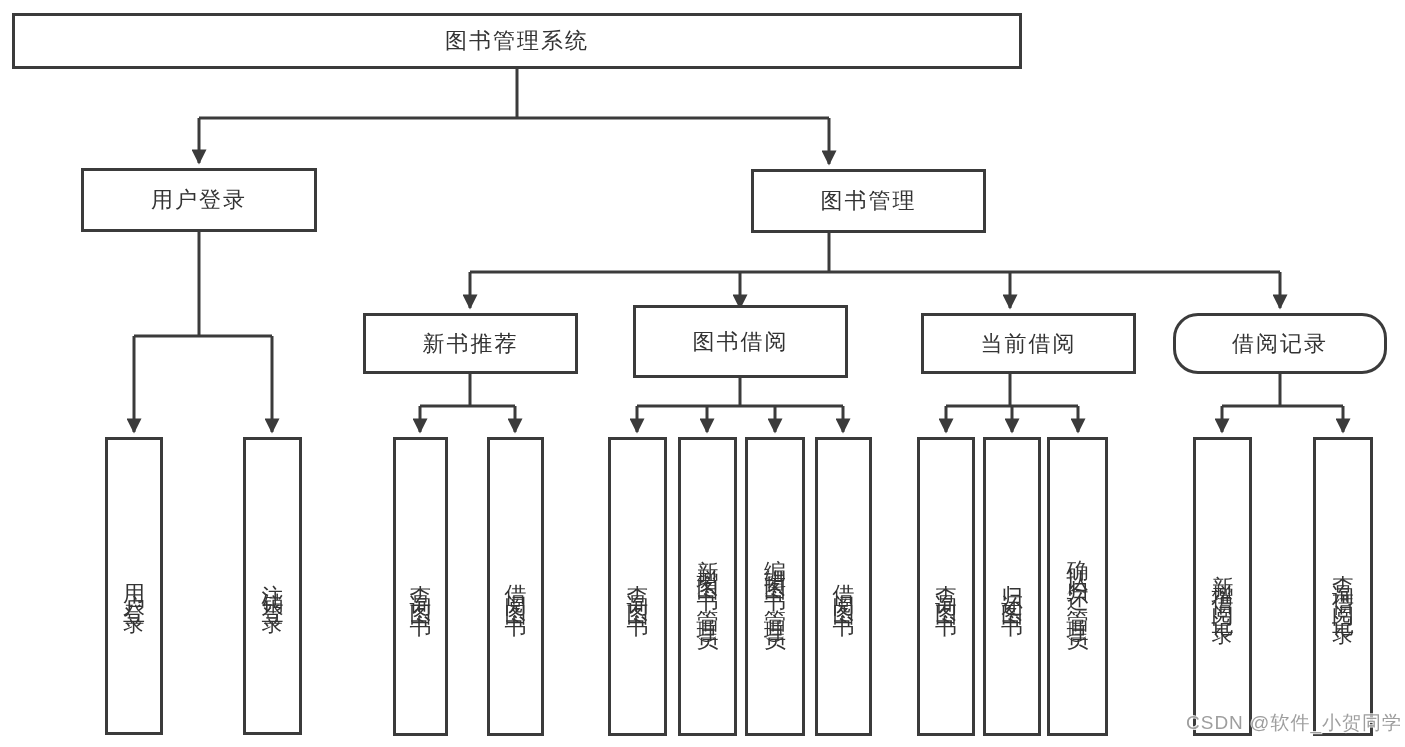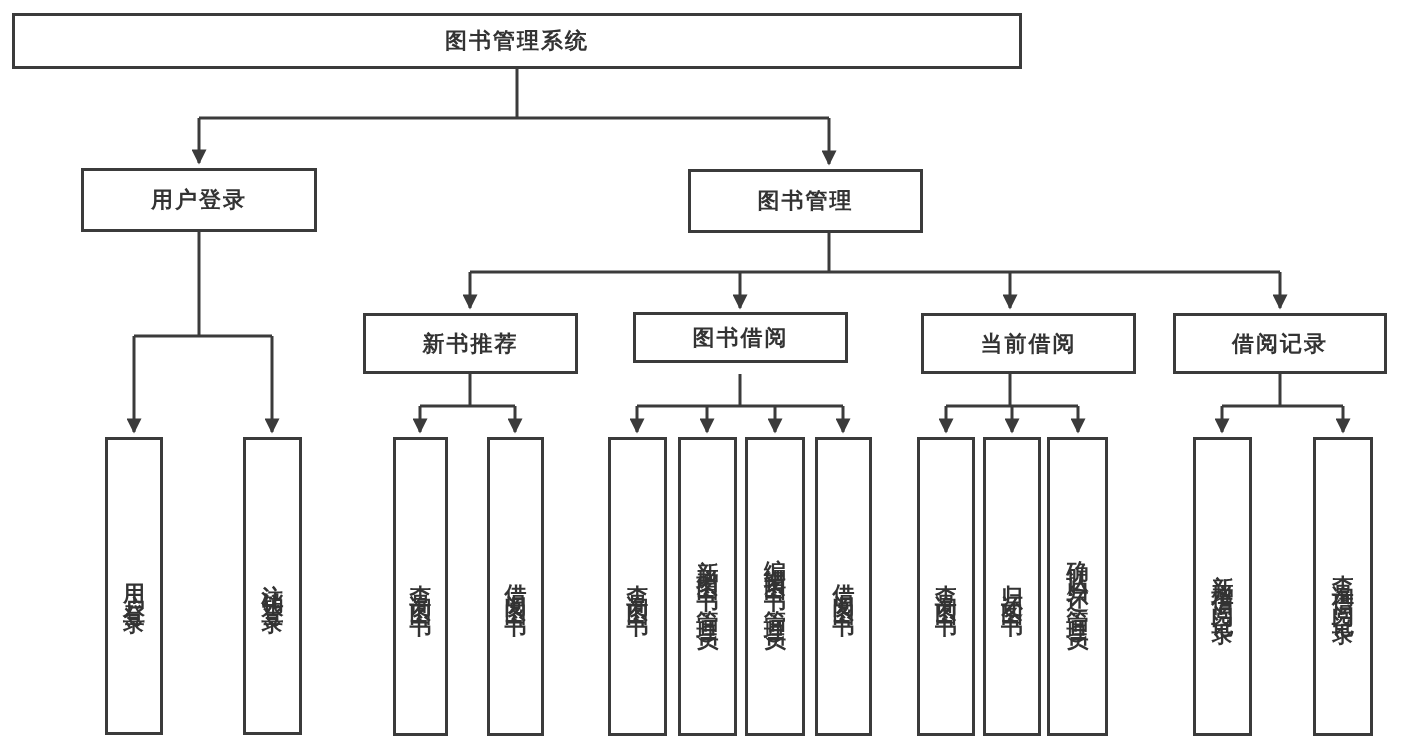--- a/index.html
+++ b/index.html
@@ -9,21 +9,21 @@
     --color-watermark:#9e9e9e;
     --color-background:#ffffff;
   }
   *{box-sizing:border-box;margin:0;padding:0;}
   html,body{background:var(--color-background);}
   body{
     width:1405px;height:747px;position:relative;overflow:hidden;
     font-family:"Liberation Sans","DejaVu Sans",sans-serif;
     color:var(--color-text);
   }
-  .stage{position:absolute;left:0;top:0;width:1405px;height:747px;font-weight:bold;}
+  .stage{position:absolute;left:0;top:0;width:1405px;height:747px;}
   svg.edges{position:absolute;left:0;top:0;color:var(--color-line);}
   .node{
     position:absolute;background:#fff;
     border:3px solid var(--color-line);
     display:flex;align-items:center;justify-content:center;
     color:var(--color-text);
   }
   .hnode{font-size:22px;letter-spacing:2px;white-space:nowrap;}
   .vnode .vtext{
     writing-mode:vertical-rl;text-orientation:mixed;
@@ -104,34 +104,34 @@
     </g>
   </svg>
 
   <div class="node hnode" style="left:12px;top:13px;width:1010px;height:56px;">
     <span>图书管理系统</span>
   </div>
 
   <div class="node hnode" style="left:81px;top:168px;width:236px;height:64px;">
     <span>用户登录</span>
   </div>
-  <div class="node hnode" style="left:688px;top:169px;width:235px;height:64px;text-align:right;">
+  <div class="node hnode" style="left:751px;top:169px;width:235px;height:64px;text-align:right;">
     <span>图书管理</span>
   </div>
 
   <div class="node hnode" style="left:363px;top:313px;width:215px;height:61px;align-items:center;">
     <span>新书推荐</span>
   </div>
-  <div class="node hnode" style="left:633px;top:312px;width:215px;height:51px;">
+  <div class="node hnode" style="left:633px;top:305px;width:215px;height:73px;">
     <span>图书借阅</span>
   </div>
   <div class="node hnode" style="left:903px;top:313px;width:215px;height:61px;margin-left:18px;">
     <span>当前借阅</span>
   </div>
-  <div class="node hnode" style="left:1173px;top:313px;width:214px;height:61px;">
+  <div class="node hnode" style="left:1173px;top:313px;width:214px;height:61px;border-radius:25px;">
     <span>借阅记录</span>
   </div>
 
   <div class="node vnode" style="left:105px;top:437px;width:58px;height:298px;">
     <span class="vtext">用户登录</span>
   </div>
   <div class="node vnode" style="left:243px;top:437px;width:59px;height:298px;">
     <span class="vtext">注销登录</span>
   </div>
 
@@ -165,13 +165,14 @@
     <span class="vtext">确认归还（管理员）</span>
   </div>
 
   <div class="node vnode" style="left:1193px;top:437px;width:59px;height:299px;">
     <span class="vtext">新增借阅记录</span>
   </div>
   <div class="node vnode" style="left:1313px;top:437px;width:60px;height:299px;">
     <span class="vtext">查询借阅记录</span>
   </div>
 
+  <div class="watermark">CSDN @软件_小贺同学</div>
 </div>
 
 </body></html>

